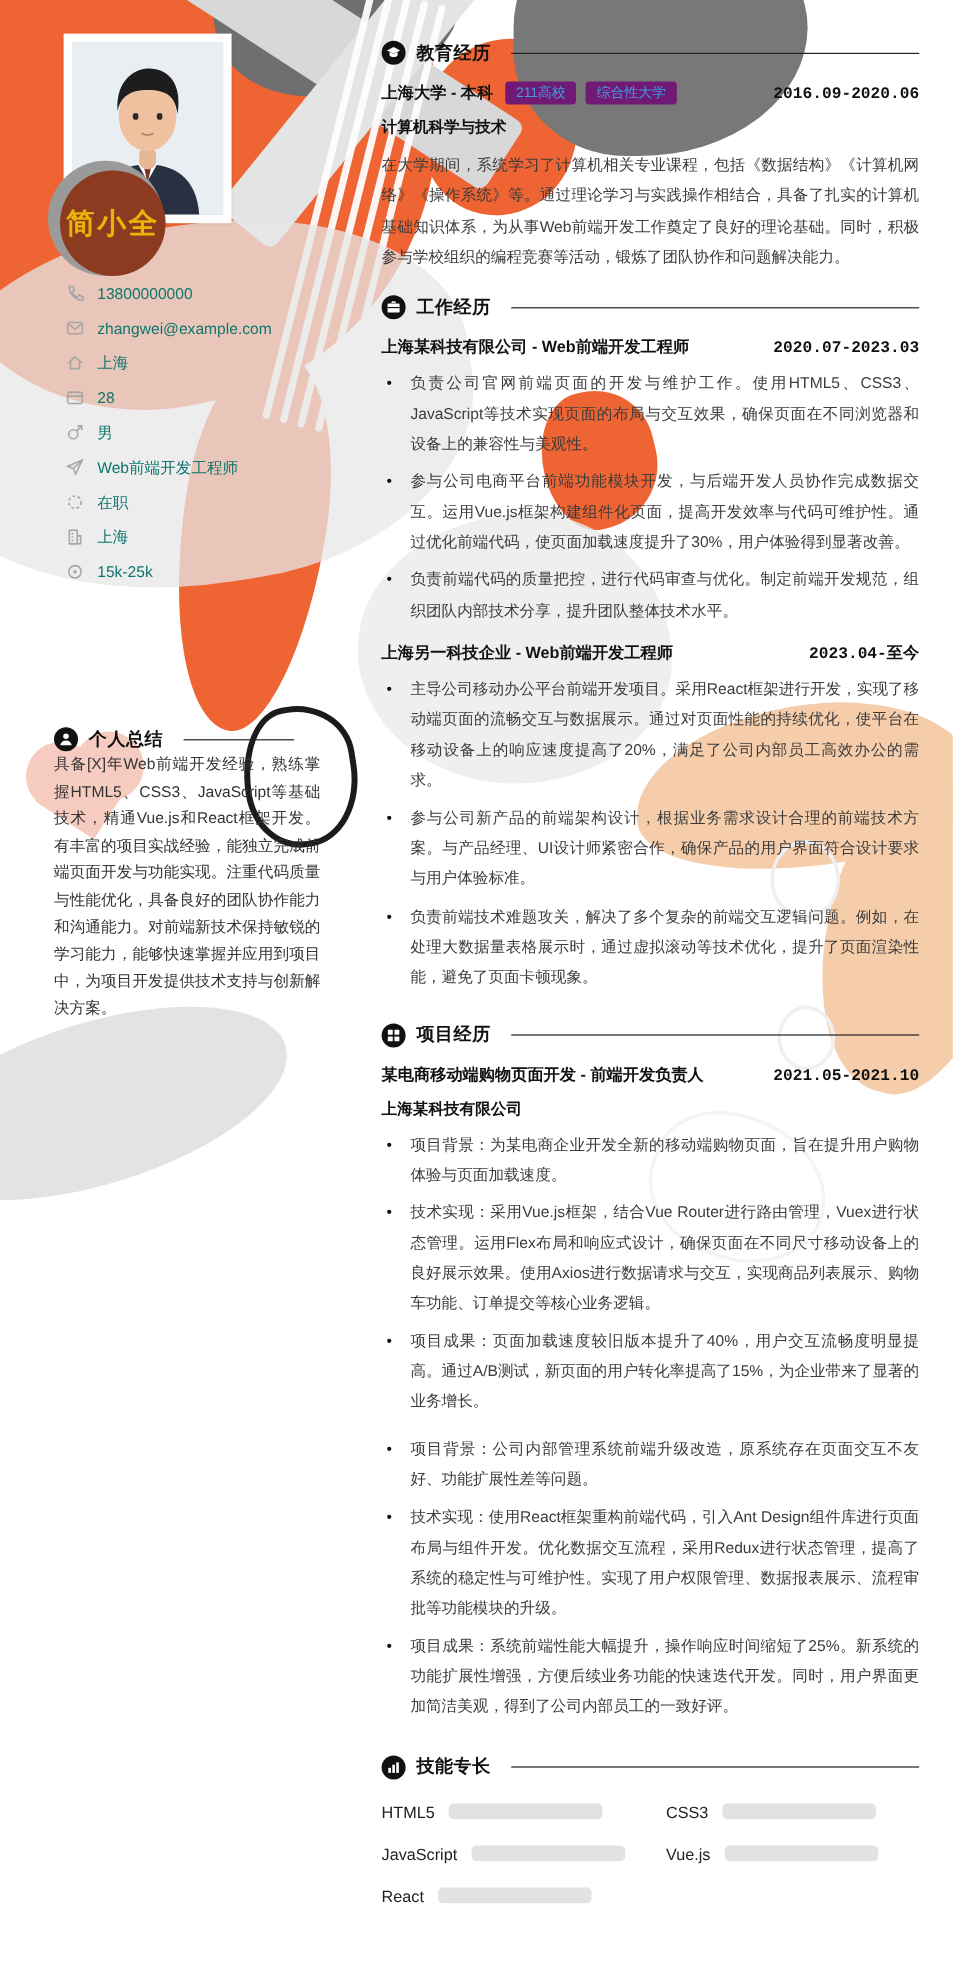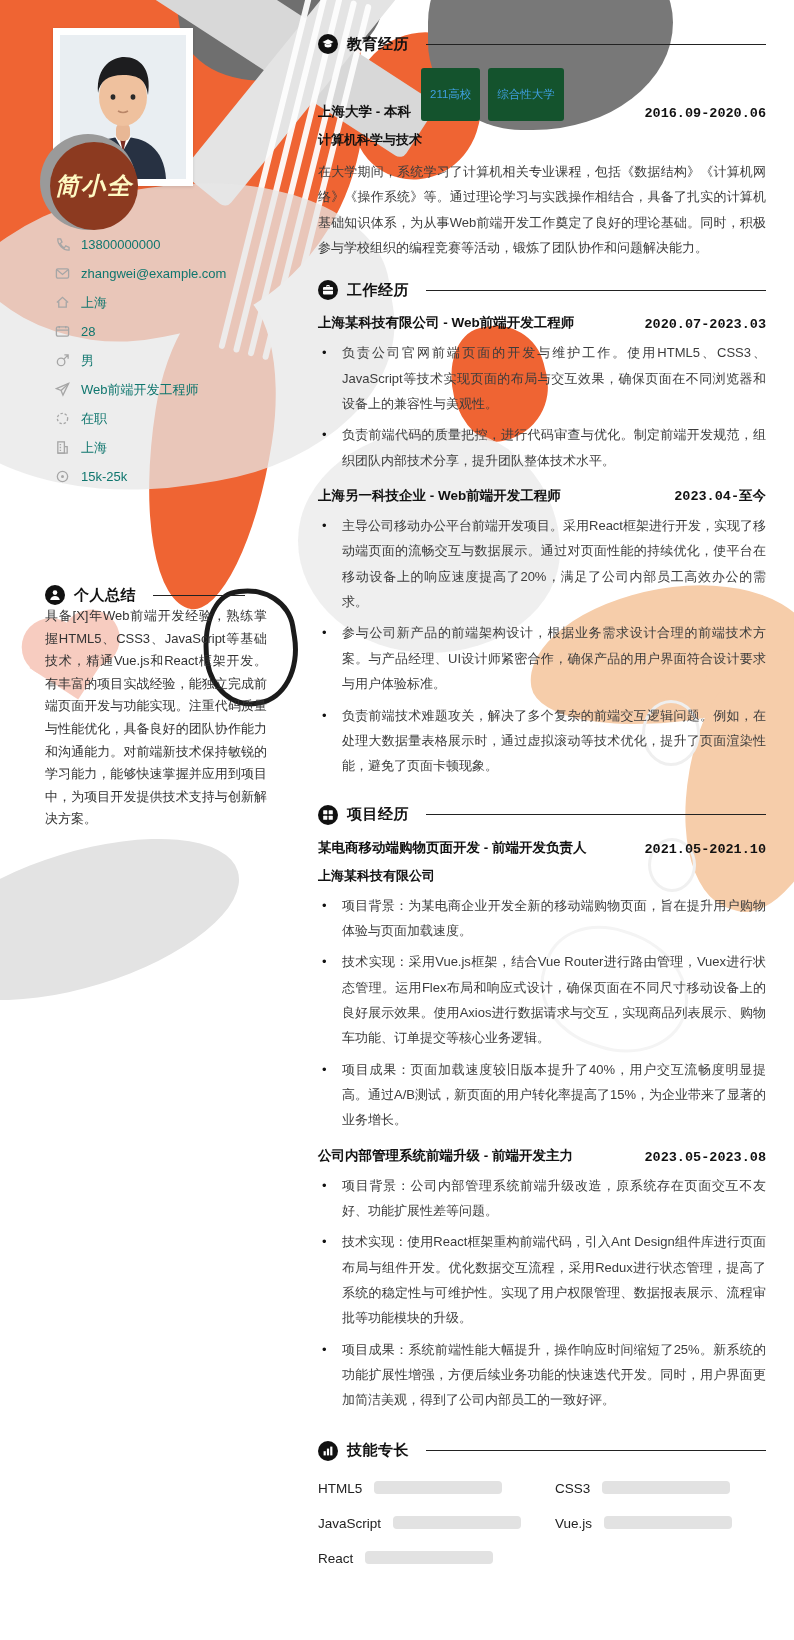--- a/index.html
+++ b/index.html
@@ -64,52 +64,52 @@
 
   
   .photo-frame { position:absolute; left:53px; top:28px; width:140px; height:158px;
     background:#fff; padding:7px; box-shadow:0 1px 3px rgba(0,0,0,.12); }
   .photo { width:100%; height:100%; background:linear-gradient(180deg,#e9eef2 0%,#d4dde4 100%);
     overflow:hidden; }
   .name-ring { position:absolute; left:40px; top:134px; width:96px; height:96px;
     background:#9a9a9a; border-radius:50%; }
   .name-circle { position:absolute; left:50px; top:142px; width:88px; height:88px;
     background:#8C3A20; border-radius:50%; display:flex; align-items:center; justify-content:center; }
-  .name-circle span { color:#fef9c3; font-size:24px; font-weight:bold; letter-spacing:2px;font-style:italic; }
+  .name-circle span { color:#eab308; font-size:24px; font-weight:bold; letter-spacing:2px; }
 
   
   .contacts { position:absolute; left:55px; top:230px; width:230px; list-style:none; }
   .contacts li { display:flex; align-items:center; gap:11px; height:29px; }
   .c-ico { width:15px; height:15px; flex:0 0 15px; color:#a6a6a6; display:flex; }
   .c-ico svg { width:15px; height:15px; }
   .c-val { font-size:13px; color:#0f766e; }
 
   
   .sec-head { display:flex; align-items:center; gap:9px; }
   .sec-ico { width:20px; height:20px; flex:0 0 20px; background:#111; border-radius:50%;
     display:flex; align-items:center; justify-content:center; }
   .sec-ico svg { width:12px; height:12px; }
   .sec-title { font-size:15px; font-weight:bold; color:#111; letter-spacing:.5px; }
   .sec-rule { flex:1; border-top:1.5px solid #222; margin-left:8px; }
 
   
-  .summary { position:absolute; left:45px; top:585px; width:222px; }
+  .summary { position:absolute; left:45px; top:606px; width:222px; }
   .summary .sec-rule { flex:0 0 92px; }
   .summary p { margin-top:0; font-size:13px; line-height:1.74; color:#333; text-align:justify; }
 
   
   section.block { margin-bottom:20px; }
   .entry { margin-top:14px; }
   .entry-row { display:flex; align-items:flex-end; }
   .entry-title { font-size:13.5px; font-weight:bold; color:#111; }
   .entry-date { margin-left:auto; font-size:13.5px; font-weight:bold; color:#111; white-space:nowrap;font-family:Liberation Mono, monospace; }
   .entry-sub { margin-top:10px; font-size:13px; font-weight:bold; color:#111; }
   .entry-desc { margin-top:10px; font-size:13px; line-height:1.95; color:#3c3c3c; text-align:justify; }
   .tags { display:inline-flex; gap:8px; margin-left:10px; }
-  .tag { font-size:11.5px; color:#3f9fe0; background:#14532d; padding:19px 9px; border-radius:3px; }
+  .tag { font-size:11.5px; color:#3f9fe0; background:#701a75; padding:2px 9px; border-radius:3px; }
   ul.bullets { list-style:none; margin-top:8px; }
   ul.bullets li { position:relative; padding-left:24px; font-size:13px; line-height:1.95;
     color:#3c3c3c; text-align:justify; margin-top:6px; }
   ul.bullets li::before { content:"•"; position:absolute; left:4px; color:#111; }
 
   
   .skills-grid { display:grid; grid-template-columns:1fr 1fr; column-gap:26px; row-gap:20px;
     margin-top:20px; }
   .skill { display:flex; align-items:flex-start; gap:12px; }
   .skill-name { font-size:13.5px; color:#222; white-space:nowrap; }
@@ -319,20 +319,21 @@
         <span class="sec-rule"></span>
       </div>
 
       <div class="entry">
         <div class="entry-row">
           <span class="entry-title">上海某科技有限公司 - Web前端开发工程师</span>
           <span class="entry-date">2020.07-2023.03</span>
         </div>
         <ul class="bullets">
           <li>负责公司官网前端页面的开发与维护工作。使用HTML5、CSS3、JavaScript等技术实现页面的布局与交互效果，确保页面在不同浏览器和设备上的兼容性与美观性。</li>
+          <li>参与公司电商平台前端功能模块开发，与后端开发人员协作完成数据交互。运用Vue.js框架构建组件化页面，提高开发效率与代码可维护性。通过优化前端代码，使页面加载速度提升了30%，用户体验得到显著改善。</li>
           <li>负责前端代码的质量把控，进行代码审查与优化。制定前端开发规范，组织团队内部技术分享，提升团队整体技术水平。</li>
         </ul>
       </div>
 
       <div class="entry">
         <div class="entry-row">
           <span class="entry-title">上海另一科技企业 - Web前端开发工程师</span>
           <span class="entry-date">2023.04-至今</span>
         </div>
         <ul class="bullets">
@@ -364,24 +365,20 @@
         </div>
         <div class="entry-sub">上海某科技有限公司</div>
         <ul class="bullets">
           <li>项目背景：为某电商企业开发全新的移动端购物页面，旨在提升用户购物体验与页面加载速度。</li>
           <li>技术实现：采用Vue.js框架，结合Vue Router进行路由管理，Vuex进行状态管理。运用Flex布局和响应式设计，确保页面在不同尺寸移动设备上的良好展示效果。使用Axios进行数据请求与交互，实现商品列表展示、购物车功能、订单提交等核心业务逻辑。</li>
           <li>项目成果：页面加载速度较旧版本提升了40%，用户交互流畅度明显提高。通过A/B测试，新页面的用户转化率提高了15%，为企业带来了显著的业务增长。</li>
         </ul>
       </div>
 
       <div class="entry">
-        <div class="entry-row">
-          <span class="entry-title">公司内部管理系统前端升级 - 前端开发主力</span>
-          <span class="entry-date">2023.05-2023.08</span>
-        </div>
         <ul class="bullets">
           <li>项目背景：公司内部管理系统前端升级改造，原系统存在页面交互不友好、功能扩展性差等问题。</li>
           <li>技术实现：使用React框架重构前端代码，引入Ant Design组件库进行页面布局与组件开发。优化数据交互流程，采用Redux进行状态管理，提高了系统的稳定性与可维护性。实现了用户权限管理、数据报表展示、流程审批等功能模块的升级。</li>
           <li>项目成果：系统前端性能大幅提升，操作响应时间缩短了25%。新系统的功能扩展性增强，方便后续业务功能的快速迭代开发。同时，用户界面更加简洁美观，得到了公司内部员工的一致好评。</li>
         </ul>
       </div>
     </section>
 
     <section class="block" id="sec-skill">
       <div class="sec-head">

